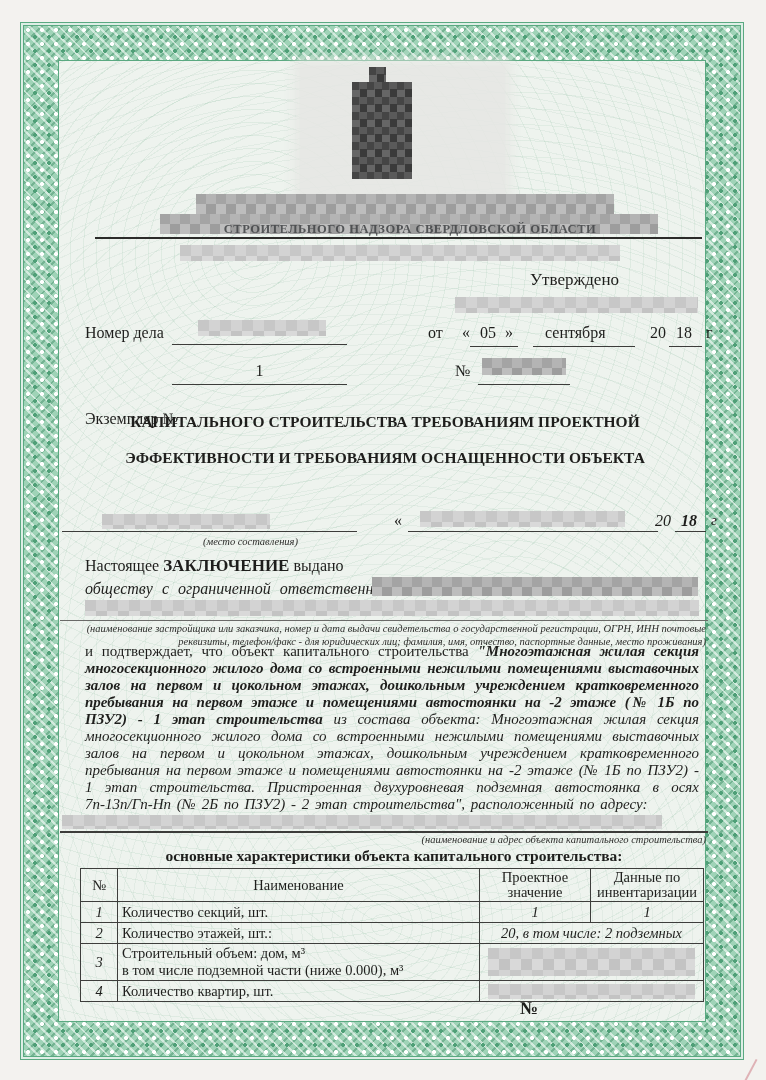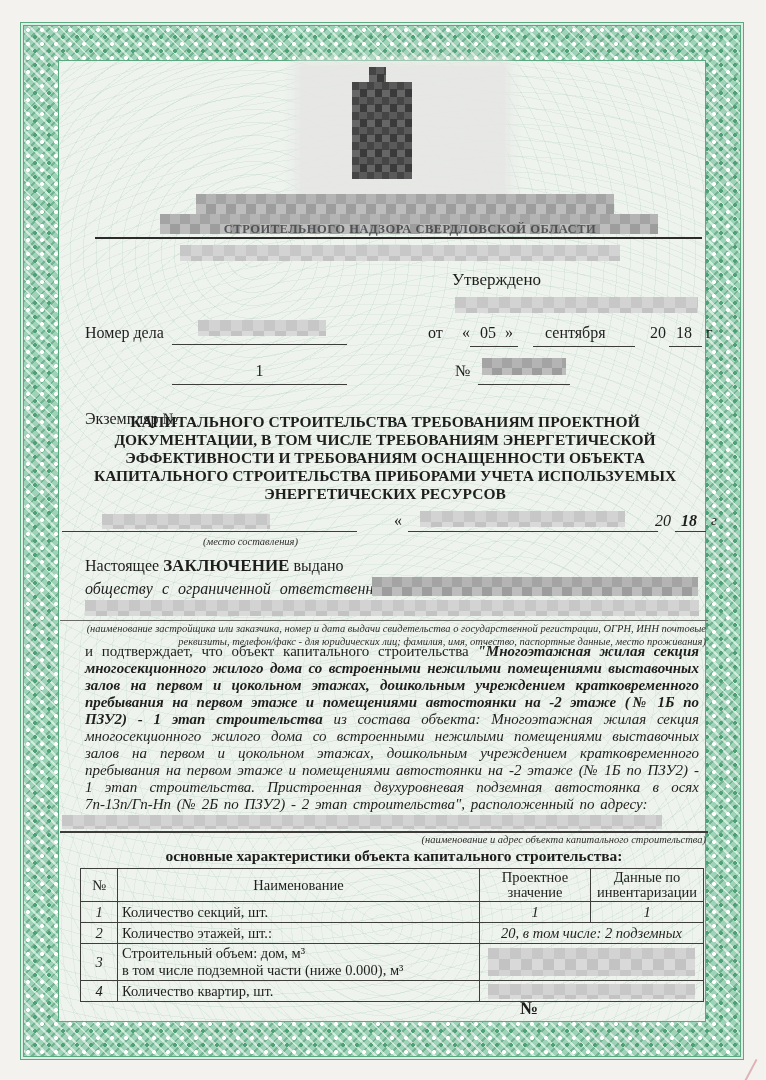--- a/index.html
+++ b/index.html
@@ -68,21 +68,21 @@
   <div class="emblem-bg"></div>
   <div class="px px-dark" style="left:369px;top:67px;width:17px;height:17px;"></div>
   <div class="px px-dark" style="left:352px;top:82px;width:60px;height:97px;"></div>
 
   <div class="px px-mid" style="left:196px;top:194px;width:418px;height:21px;"></div>
   <div class="px px-mid" style="left:160px;top:214px;width:498px;height:20px;"></div>
   <div class="t" style="left:170px;top:222px;width:480px;text-align:center;font-size:12.5px;font-weight:bold;color:rgba(70,72,74,.9);letter-spacing:.5px;">СТРОИТЕЛЬНОГО НАДЗОРА СВЕРДЛОВСКОЙ ОБЛАСТИ</div>
   <div class="rule" style="left:95px;top:237px;width:607px;height:2px;"></div>
   <div class="px px-light" style="left:180px;top:245px;width:440px;height:16px;"></div>
 
-  <div class="t" style="left:452px;top:270px;width:245px;text-align:left;font-size:17px;">Утверждено</div>
+  <div class="t" style="left:452px;top:270px;width:245px;text-align:center;font-size:17px;">Утверждено</div>
   <div class="px px-light" style="left:455px;top:297px;width:243px;height:16px;"></div>
 
   <div class="t" style="left:85px;top:324px;font-size:16px;">Номер дела</div>
   <div class="px px-light" style="left:198px;top:320px;width:128px;height:16px;"></div>
   <div class="ul" style="left:172px;top:344px;width:175px;"></div>
 
   <div class="t" style="left:428px;top:324px;font-size:16px;">от</div>
   <div class="t" style="left:462px;top:324px;font-size:16px;">«</div>
   <div class="t" style="left:480px;top:324px;font-size:16px;">05</div>
   <div class="t" style="left:505px;top:324px;font-size:16px;">»</div>
@@ -95,24 +95,21 @@
   <div class="t" style="left:706px;top:324px;font-size:16px;">г</div>
 
   <div class="t" style="left:85px;top:362px;font-size:16px;margin-top:48px;">Экземпляр №</div>
   <div class="t" style="left:172px;top:362px;width:175px;text-align:center;font-size:16px;">1</div>
   <div class="ul" style="left:172px;top:384px;width:175px;"></div>
   <div class="t" style="left:455px;top:362px;font-size:16px;">№</div>
   <div class="px px-mid" style="left:482px;top:358px;width:84px;height:17px;"></div>
   <div class="ul" style="left:478px;top:384px;width:92px;"></div>
 
   <div class="t title-line" style="left:70px;top:413px;width:630px;">КАПИТАЛЬНОГО СТРОИТЕЛЬСТВА ТРЕБОВАНИЯМ ПРОЕКТНОЙ</div>
-  <div class="t title-line" style="left:70px;top:431px;width:630px;">ДОКУМЕНТАЦИИ, В ТОМ ЧИСЛЕ ТРЕБОВАНИЯМ ЭНЕРГЕТИЧЕСКОЙ</div>
   <div class="t title-line" style="left:70px;top:449px;width:630px;">ЭФФЕКТИВНОСТИ И ТРЕБОВАНИЯМ ОСНАЩЕННОСТИ ОБЪЕКТА</div>
-  <div class="t title-line" style="left:70px;top:467px;width:630px;">КАПИТАЛЬНОГО СТРОИТЕЛЬСТВА ПРИБОРАМИ УЧЕТА ИСПОЛЬЗУЕМЫХ</div>
-  <div class="t title-line" style="left:70px;top:485px;width:630px;">ЭНЕРГЕТИЧЕСКИХ РЕСУРСОВ</div>
 
   <div class="px px-light" style="left:102px;top:514px;width:168px;height:15px;"></div>
   <div class="ul" style="left:62px;top:531px;width:295px;"></div>
   <div class="cap" style="left:118px;top:536px;width:180px;">(место составления)</div>
   <div class="t" style="left:394px;top:512px;font-size:16px;">«</div>
   <div class="px px-light" style="left:420px;top:511px;width:205px;height:16px;"></div>
   <div class="ul" style="left:408px;top:531px;width:250px;"></div>
   <div class="t" style="left:655px;top:512px;font-size:16px;font-style:italic;">20</div>
   <div class="t" style="left:681px;top:512px;font-size:16px;font-style:italic;font-weight:bold;">18</div>
   <div class="ul" style="left:675px;top:531px;width:31px;"></div>

